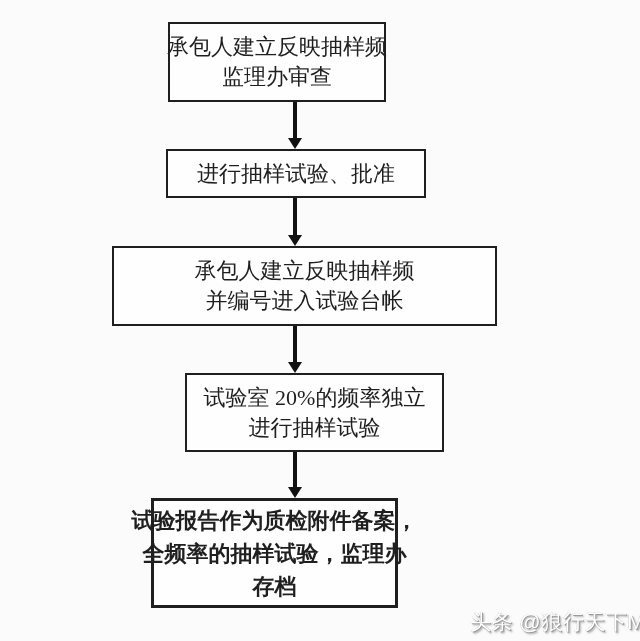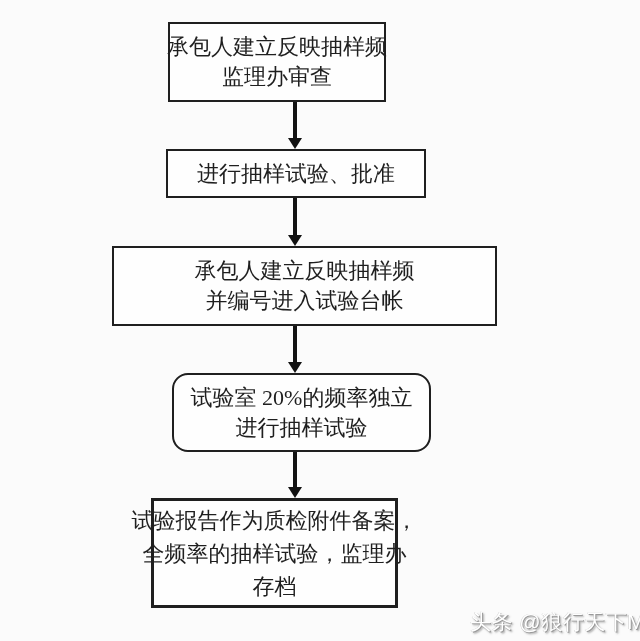--- a/index.html
+++ b/index.html
@@ -83,31 +83,31 @@
   <div class="flow-box" style="left:112px; top:246px; width:385px; height:80px;">
     <div class="line">承包人建立反映抽样频</div>
     <div class="line">并编号进入试验台帐</div>
   </div>
 
   <div class="arrow" style="left:287px; top:326px; height:47px;">
     <div class="shaft" style="height:37px;"></div>
     <div class="head" style="top:36px;"></div>
   </div>
 
-  <div class="flow-box" style="left:172px; top:373px; width:259px; height:79px;border-radius:16px;">
+  <div class="flow-box" style="left:185px; top:373px; width:259px; height:79px;">
     <div class="line">试验室 20%的频率独立</div>
     <div class="line">进行抽样试验</div>
   </div>
 
   <div class="arrow" style="left:287px; top:452px; height:46px;">
     <div class="shaft" style="height:36px;"></div>
     <div class="head" style="top:35px;"></div>
   </div>
 
-  <div class="flow-box tall" style="left:151px; top:498px; width:247px; height:110px; border-width:3px;">
+  <div class="flow-box tall" style="left:151px; top:498px; width:247px; height:110px; border-width:3px;font-weight:bold;">
     <div class="line">试验报告作为质检附件备案，</div>
     <div class="line">全频率的抽样试验，监理办</div>
     <div class="line">存档</div>
   </div>
 
   <div class="watermark">头条 @狼行天下MYJ</div>
 
 </div>
 
 </body></html>

